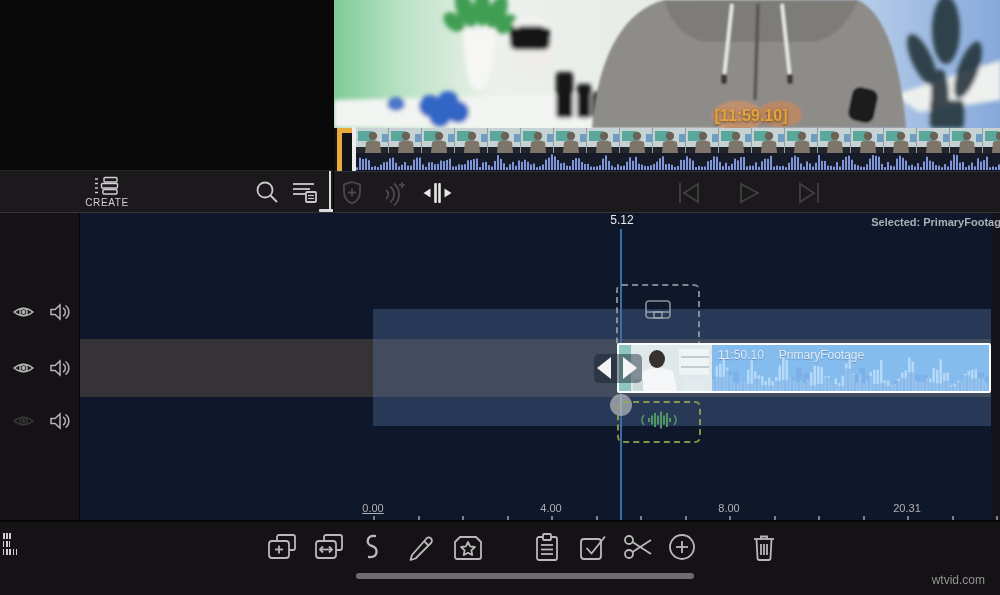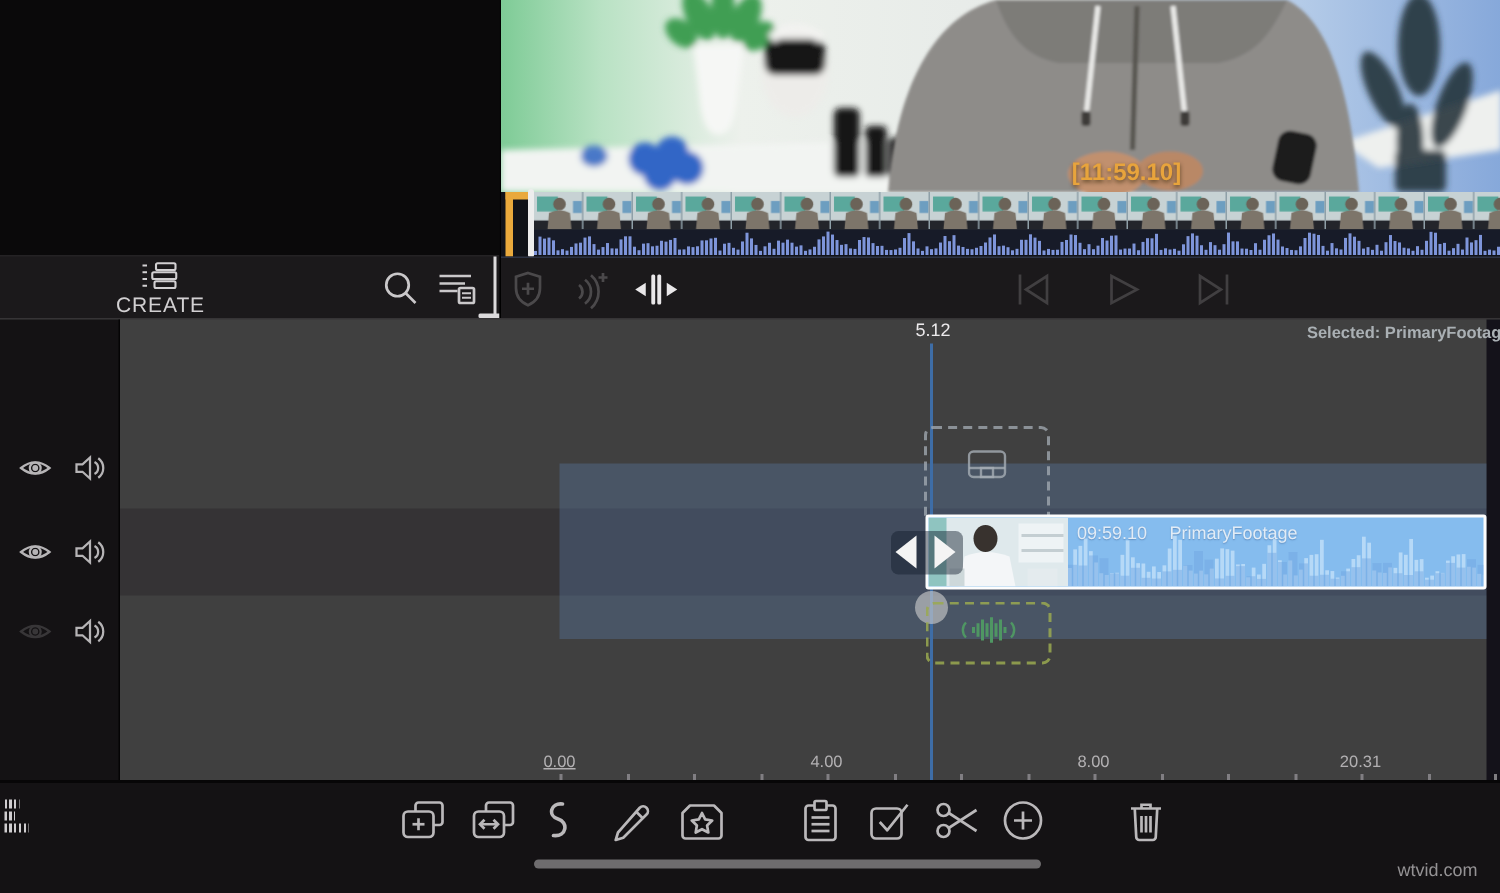--- a/index.html
+++ b/index.html
@@ -6,41 +6,41 @@
   #app{position:relative;width:1000px;height:595px;overflow:hidden;background:#0c0b0c;
        font-family:"Liberation Sans",sans-serif;-webkit-font-smoothing:antialiased;}
   .abs{position:absolute;}
   svg{display:block;}
   .iconbtn{background:none;border:none;padding:0;margin:0;cursor:pointer;}
 
   
   #library{left:0;top:0;width:333px;height:212px;background:#0a090a;}
   #library-toolbar{left:0;top:170px;width:333px;height:42px;background:#1b191b;border-top:1px solid #242224;}
   #create-btn{left:78px;top:2px;width:58px;height:38px;display:flex;flex-direction:column;align-items:center;justify-content:center;gap:1px;}
-  #create-btn span{font-size:14px;letter-spacing:.6px;color:#d2d0d2;}
+  #create-btn span{font-size:10px;letter-spacing:.6px;color:#d2d0d2;}
   #search-btn{left:254px;top:7px;width:28px;height:28px;}
   #list-btn{left:290px;top:7px;width:30px;height:28px;}
   #panel-divider{left:329px;top:0px;width:2px;height:40px;background:#dcdadc;}
   #panel-divider-base{left:319px;top:38px;width:23px;height:3px;background:#dcdadc;border-radius:1px;}
 
   
   #preview{left:333px;top:0;width:667px;height:212px;background:#1b191b;border-left:1px solid #000;}
   #video{left:0;top:0;width:667px;height:128px;overflow:hidden;background:#cfd8d4;}
   #preview-timecode{left:337px;top:107px;width:160px;text-align:center;font-size:16px;font-weight:bold;
     color:#e8a43c;text-shadow:0 1px 3px rgba(40,30,0,.65);}
   #filmstrip{left:0;top:128px;width:667px;height:43px;background:#101218;}
   #in-bracket{left:3px;top:0px;width:14px;height:42px;border:5px solid #e9a93c;border-right:none;}
   #strip-handle{left:18px;top:-2px;width:4px;height:46px;background:#ededed;border-radius:2px;}
   #strip-thumbs{left:22px;top:0;width:645px;height:25px;}
   #strip-wave{left:22px;top:25px;width:645px;height:17px;background:#171b28;}
   #preview-toolbar{left:0;top:171px;width:667px;height:41px;background:#1b191b;border-top:1px solid #2c3344;}
   .pt-icon{top:6px;width:30px;height:30px;}
 
   
-  #timeline{left:0;top:212px;width:1000px;height:308px;background:#404040;border-top:1px solid #363436;}
+  #timeline{left:0;top:212px;width:1000px;height:308px;background:#0f172a;border-top:1px solid #363436;}
   #track-headers{left:0;top:0;width:79px;height:308px;background:#141214;border-right:1px solid #050405;}
   .trk-row{position:absolute;left:0;width:79px;height:34px;display:flex;align-items:center;gap:14px;padding-left:12px;box-sizing:border-box;}
   #row2-band{left:79px;top:126px;width:921px;height:58px;background:#353335;}
   #right-dark{left:991px;top:0;width:9px;height:308px;background:#14121a;}
   #drag-overlay{left:373px;top:96px;width:618px;height:117px;background:rgba(96,136,190,0.30);}
   #playhead-label{left:622px;top:0px;transform:translateX(-50%);font-size:12px;color:#eceaec;}
   #playhead-line{left:620px;top:16px;width:2px;height:292px;background:#3e6da6;}
   #ghost-video{left:616px;top:71px;width:80px;height:62px;border:2px dashed rgba(165,172,180,.75);border-radius:6px;}
   #ghost-video svg{margin:14px 0 0 27px;}
   #drag-tooltip{left:552px;top:99px;width:128px;height:26px;background:rgba(88,98,110,.93);border-radius:4px;
@@ -572,21 +572,21 @@
           <rect x="60" y="4" width="30" height="26" fill="#eef3f5"></rect>
           <line x1="62" y1="12" x2="90" y2="12" stroke="#c4ced2" stroke-width="2"></line>
           <line x1="62" y1="22" x2="90" y2="22" stroke="#c4ced2" stroke-width="2"></line>
           <ellipse cx="38" cy="14" rx="8" ry="9" fill="#38322e"></ellipse>
           <path d="M20,46 L24,26 Q38,20 54,26 L58,46 Z" fill="#f4f6f8"></path>
           <rect x="14" y="34" width="10" height="12" fill="#cdd8da"></rect>
           <rect x="66" y="34" width="20" height="12" fill="#e4ebee"></rect>
         </svg>
       </div>
       <div id="clip-label">
-        <span>09:59.10</span>
+        <span>11:50.10</span>
         <span>PrimaryFootage</span>
       </div>
       <svg id="clip-wave" viewBox="0 0 279 34" preserveAspectRatio="none">
           <rect x="0" y="21.6699269078178" width="2.5" height="12.3300730921822" fill="rgba(222,240,255,0.55)"></rect>
           <rect x="3.5" y="9.241403637190793" width="2.5" height="24.758596362809207" fill="rgba(222,240,255,0.55)"></rect>
           <rect x="7" y="6.904532386959275" width="2.5" height="27.095467613040725" fill="rgba(222,240,255,0.55)"></rect>
           <rect x="10.5" y="2.013909072667424" width="2.5" height="31.986090927332576" fill="rgba(222,240,255,0.55)"></rect>
           <rect x="14" y="10.431647302568976" width="2.5" height="23.568352697431024" fill="rgba(222,240,255,0.55)"></rect>
           <rect x="17.5" y="17.96390669840664" width="2.5" height="16.03609330159336" fill="rgba(222,240,255,0.55)"></rect>
           <rect x="21" y="25.131108188129552" width="2.5" height="8.86889181187045" fill="rgba(222,240,255,0.55)"></rect>

